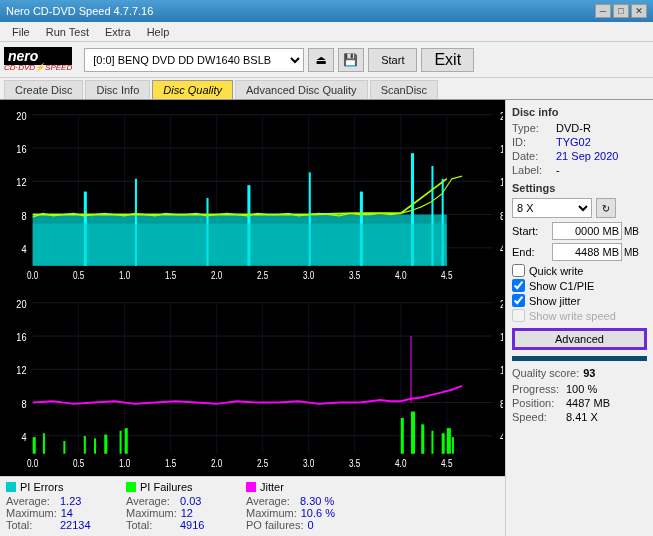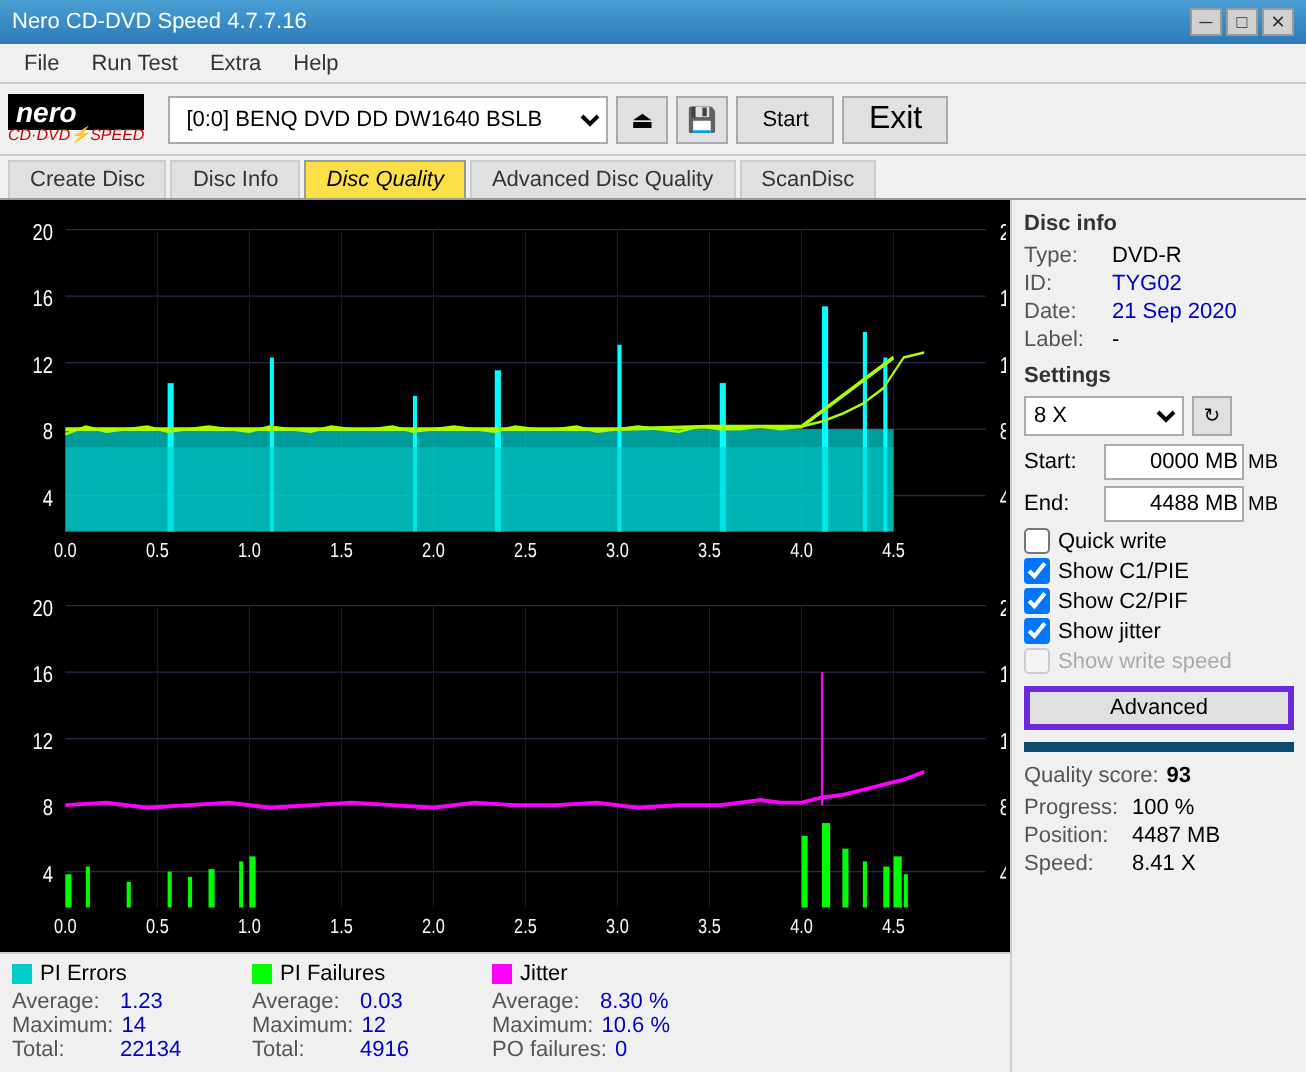--- a/index.html
+++ b/index.html
@@ -343,24 +343,20 @@
       </div>
       <div class="checkbox-row">
         <input type="checkbox" id="quickScan" style="">
         <label for="quickScan">Quick write</label>
       </div>
       <div class="checkbox-row">
         <input type="checkbox" id="showC1PIE" checked="" style="">
         <label for="showC1PIE">Show C1/PIE</label>
       </div>
       <div class="checkbox-row">
-        <input type="checkbox" id="showC2PIF" checked="" style="">
-        <label for="showC2PIF">Show C2/PIF</label>
-      </div>
-      <div class="checkbox-row">
         <input type="checkbox" id="showJitter" checked="" style="">
         <label for="showJitter">Show jitter</label>
       </div>
       <div class="checkbox-row">
         <input type="checkbox" id="showWriteSpeed" disabled="" style="">
         <label for="showWriteSpeed" style="color:#aaa;">Show write speed</label>
       </div>
       <button class="advanced-btn">Advanced</button>
     </div>
 

